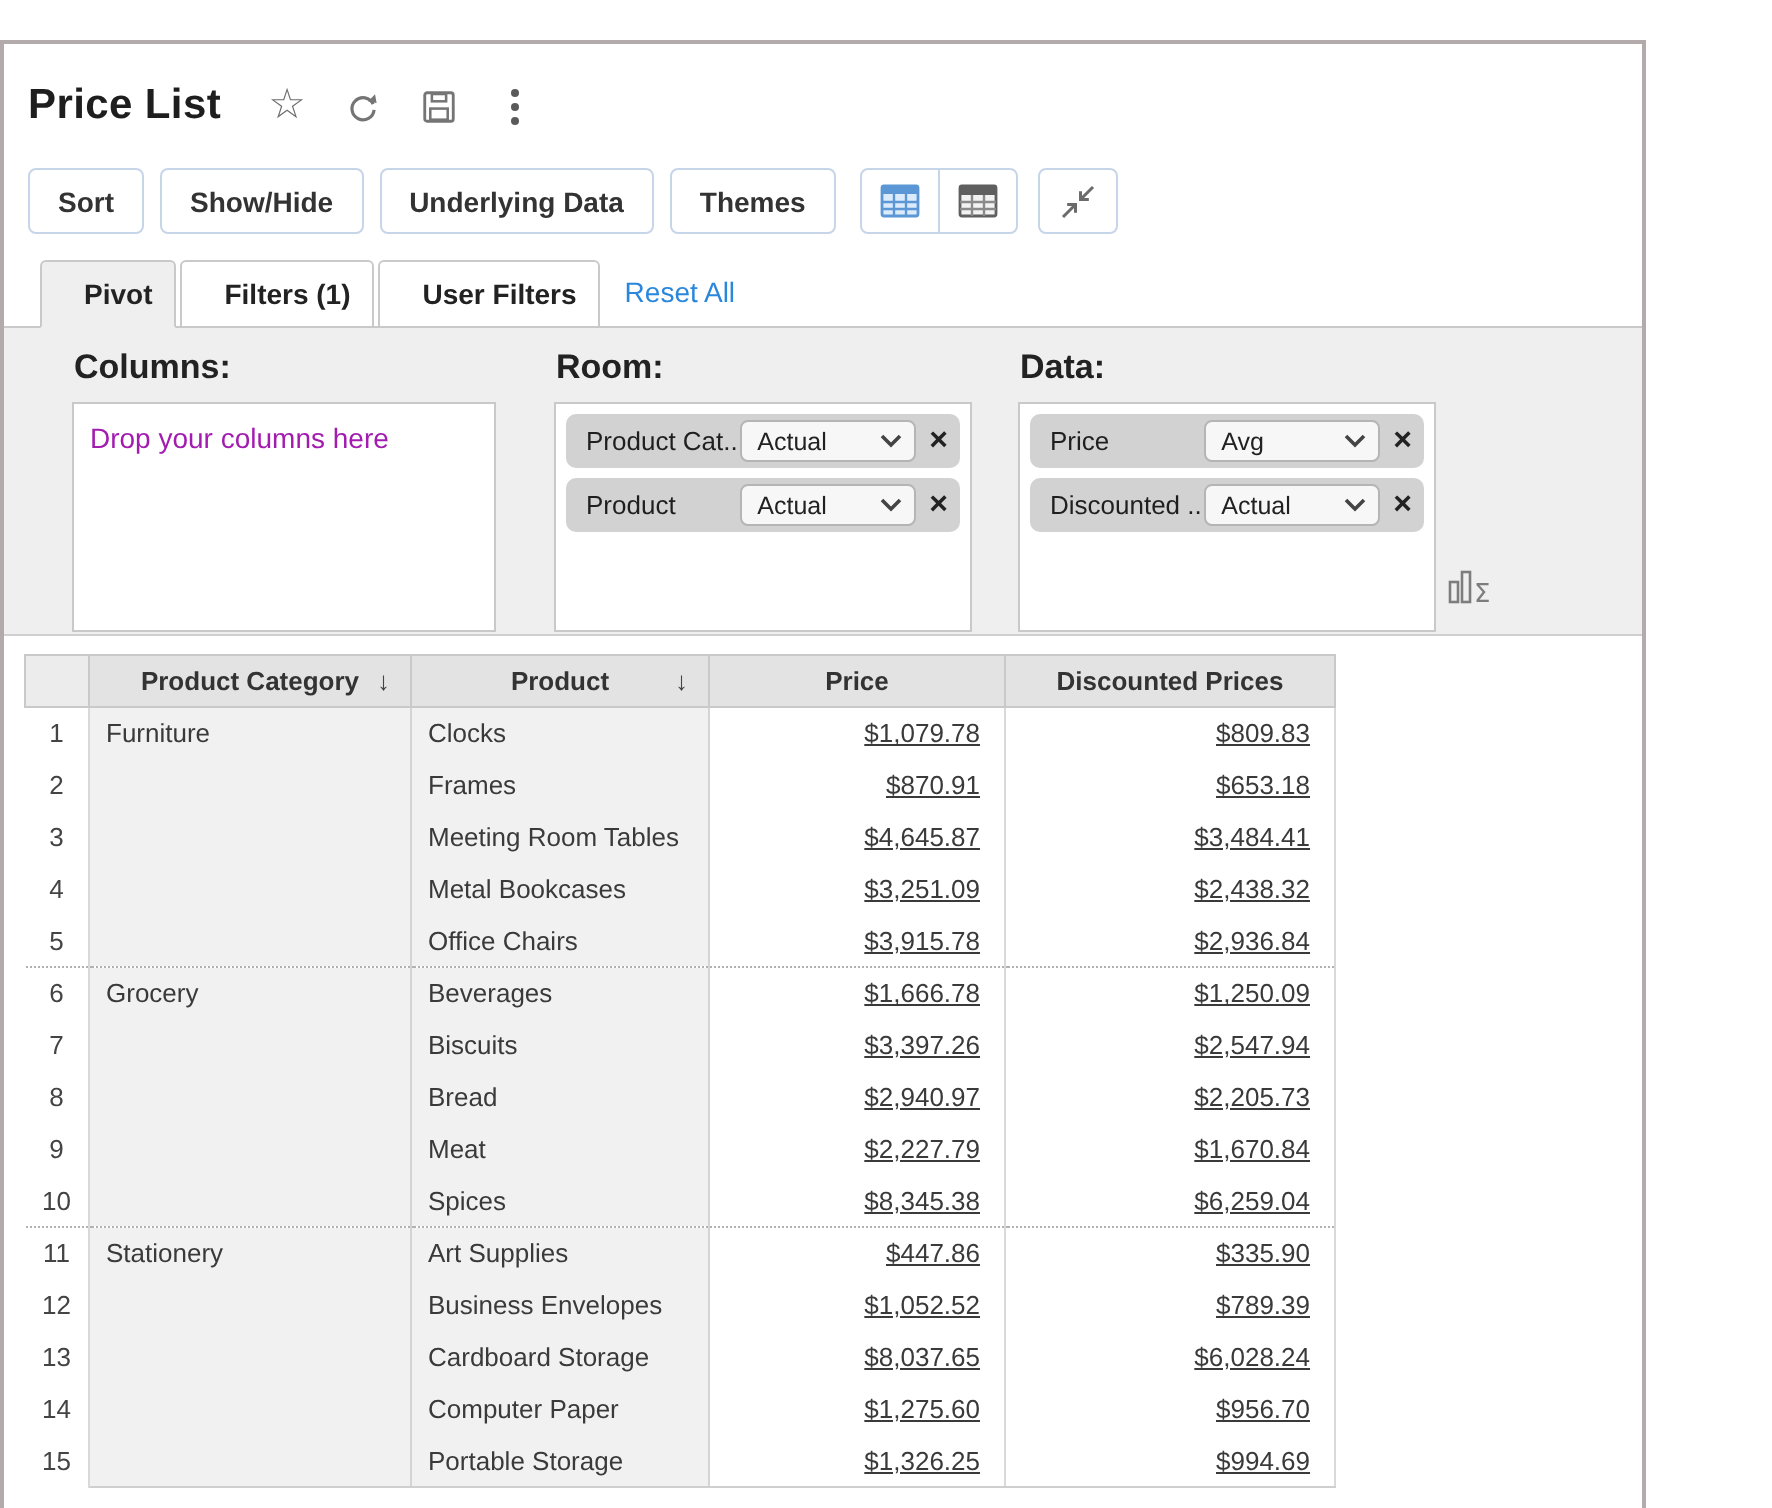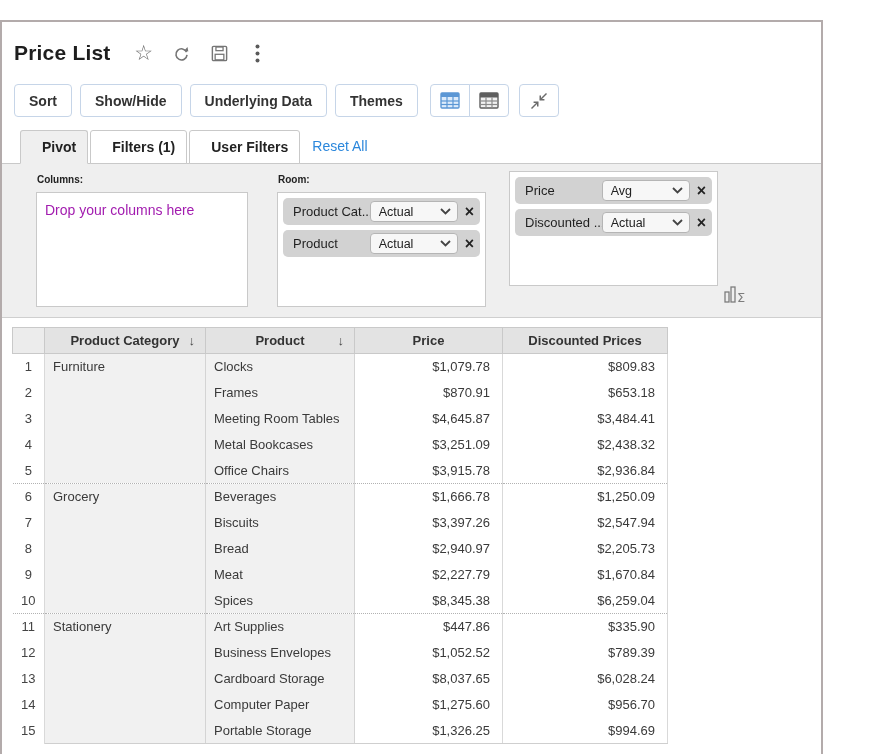--- a/index.html
+++ b/index.html
@@ -45,21 +45,21 @@
 
   
   .pivot-panel {
     background:#efefef; border-top:1px solid #c9c9c9; border-bottom:1px solid #cfcfcf;
     height:155px; padding:7px 0 0 34px; display:flex; position:relative; z-index:1;
   }
   .pivot-section { display:flex; flex-direction:column; }
   .sec-columns { width:212px; margin-right:29px; }
   .sec-rows { width:209px; margin-right:23px; }
   .sec-data { width:209px; }
-  .sec-label { font-size:10px; font-weight:600; color:#222; margin:3px 0 7px 1px; }
+  .sec-label { font-size:17px; font-weight:600; color:#222; margin:3px 0 7px 1px; }
   .dropbox {
     background:#fff; border:1px solid #c9c9c9; height:115px; overflow:hidden; padding:5px;
   }
   .placeholder { color:#a21caf; font-size:14px; padding:4px 3px; }
   .pill {
     display:flex; align-items:center; background:#d2d2d2; border-radius:5px;
     height:27px; margin-bottom:5px; padding:0 6px 0 10px; cursor:grab;
   }
   .pill-label {
     flex:1; font-size:13px; color:#1f1f1f; white-space:nowrap; overflow:hidden;
@@ -79,21 +79,21 @@
   col.c-price { width:148px; } col.c-disc { width:165px; }
   th {
     background:#e3e3e3; border:1px solid #c9c9c9; height:26px;
     font-size:13px; font-weight:700; color:#333; text-align:center; position:relative;
   }
   th.h-num { background:#ececec; }
   .sort-arrow { position:absolute; right:10px; top:5px; font-size:13px; font-weight:400; color:#444; }
   td { height:26px; font-size:13px; color:#3a3a3a; overflow:hidden; white-space:nowrap; }
   td.num { text-align:center; color:#444; border-right:1px solid #d9d9d9; background:#fff; }
   td.cat, td.prod { background:#f1f1f1; text-align:left; padding-left:8px; border-right:1px solid #d4d4d4; }
-  td.price, td.disc { background:#fff; text-align:right; padding-right:12px; border-right:1px solid #d9d9d9; }
+  td.price, td.disc { background:#fff; text-align:right; padding-right:12px; border-right:1px solid #d9d9d9;text-decoration:underline; }
   tr.group-start td { border-top:1px dotted #b2b2b2; }
   tr.last td { border-bottom:1px solid #cfcfcf; }
   tr.last td.num { border-bottom:none; }
 </style>
 </head>
 <body>
 
 <div class="window">
 
   <div class="titlebar">
@@ -198,20 +198,21 @@
             <svg width="11" height="7" viewBox="0 0 11 7">
                 <polyline points="1,1 5.5,5.5 10,1" fill="none" stroke="#444" stroke-width="1.8"></polyline>
               </svg>
           </span>
           <span class="pill-close">×</span>
         </div>
       </div>
     </div>
 
     <div class="pivot-section sec-data">
+      <div class="sec-label">Data:</div>
       <div class="dropbox">
         <div class="pill">
           <span class="pill-label">Price</span>
           <span class="pill-select">
             <span class="pill-select-value">Avg</span>
             <svg width="11" height="7" viewBox="0 0 11 7">
                 <polyline points="1,1 5.5,5.5 10,1" fill="none" stroke="#444" stroke-width="1.8"></polyline>
               </svg>
           </span>
           <span class="pill-close">×</span>

